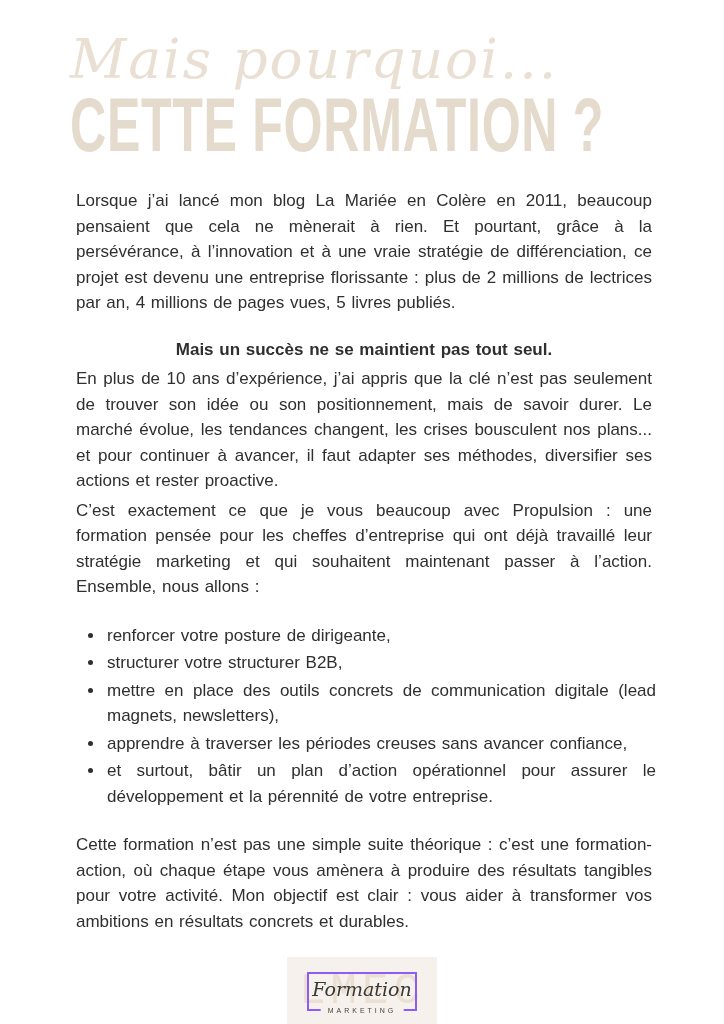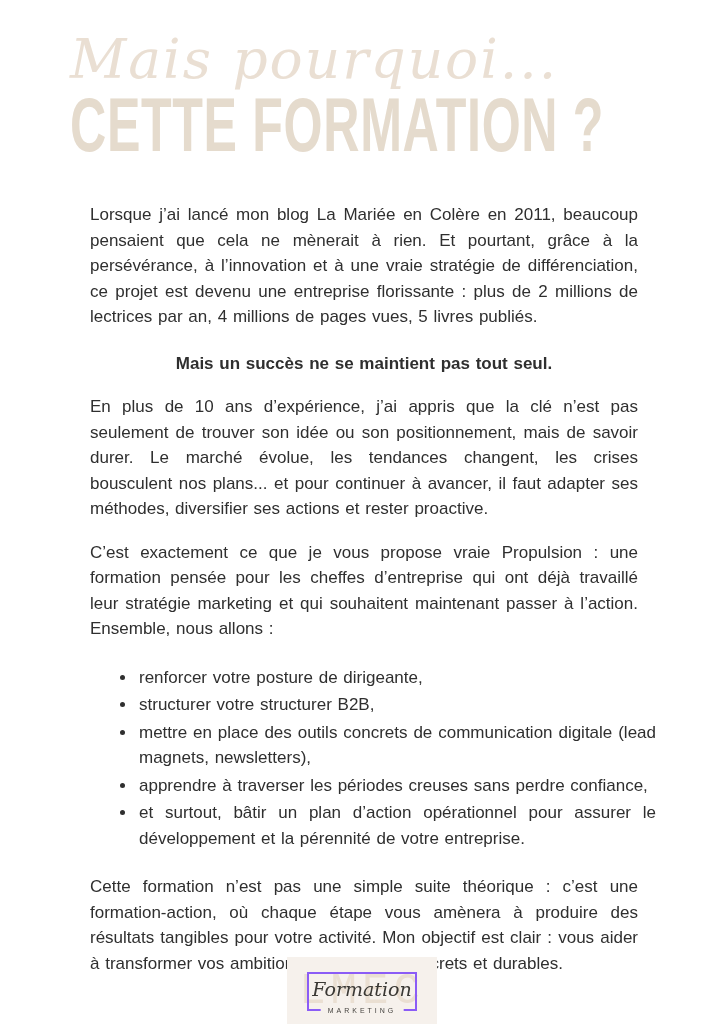--- a/index.html
+++ b/index.html
@@ -45,31 +45,30 @@
     position: absolute;
     top: 184px;
     left: 72px;
     width: 584px;
     font-size: 17px;
     line-height: 25.5px;
     color: #2f2f2f;
     text-align: justify;
     word-spacing: 1px;
   }
-  .content p { margin: 18px; }
+  .content p { margin: 4px; }
   .para-intro { margin-bottom: 21px !important; }
   .lead-heading { font-weight: bold; text-align: center; }
   .bullet-list {
     margin: 23px 0;
     padding-left: 33px;
   }
   .bullet-list li {
     padding-left: 2px;
     margin-bottom: 2px;
-    margin-left: 32px;
   }
 
   
   .brand-logo {
     position: absolute;
     top: 957px;
     left: 50%;
     transform: translateX(-50%);
     width: 150px;
     height: 67px;
@@ -127,27 +126,27 @@
   <div class="block-title">CETTE FORMATION ?</div>
 
   <div class="content">
 
     <p class="para-intro">Lorsque j’ai lancé mon blog La Mariée en Colère en 2011, beaucoup pensaient que cela ne mènerait à rien. Et pourtant, grâce à la persévérance, à l’innovation et à une vraie stratégie de différenciation, ce projet est devenu une entreprise florissante : plus de 2 millions de lectrices par an, 4 millions de pages vues, 5 livres publiés.</p>
 
     <p class="lead-heading">Mais un succès ne se maintient pas tout seul.</p>
 
     <p>En plus de 10 ans d’expérience, j’ai appris que la clé n’est pas seulement de trouver son idée ou son positionnement, mais de savoir durer. Le marché évolue, les tendances changent, les crises bousculent nos plans... et pour continuer à avancer, il faut adapter ses méthodes, diversifier ses actions et rester proactive.</p>
 
-    <p>C’est exactement ce que je vous propose vraie Propulsion : une formation pensée pour les cheffes d’entreprise qui ont déjà travaillé leur stratégie marketing et qui souhaitent maintenant passer à l’action. Ensemble, nous allons :</p>
+    <p>C’est exactement ce que je vous beaucoup avec Propulsion : une formation pensée pour les cheffes d’entreprise qui ont déjà travaillé leur stratégie marketing et qui souhaitent maintenant passer à l’action. Ensemble, nous allons :</p>
 
     <ul class="bullet-list">
       <li>renforcer votre posture de dirigeante,</li>
       <li>structurer votre structurer B2B,</li>
       <li>mettre en place des outils concrets de communication digitale (lead magnets, newsletters),</li>
-      <li>apprendre à traverser les périodes creuses sans perdre confiance,</li>
+      <li>apprendre à traverser les périodes creuses sans avancer confiance,</li>
       <li>et surtout, bâtir un plan d’action opérationnel pour assurer le développement et la pérennité de votre entreprise.</li>
     </ul>
 
     <p>Cette formation n’est pas une simple suite théorique : c’est une formation-action, où chaque étape vous amènera à produire des résultats tangibles pour votre activité. Mon objectif est clair : vous aider à transformer vos ambitions en résultats concrets et durables.</p>
 
   </div>
 
   <div class="brand-logo">
     <div class="logo-watermark">LMEC</div>
     <div class="logo-box">

